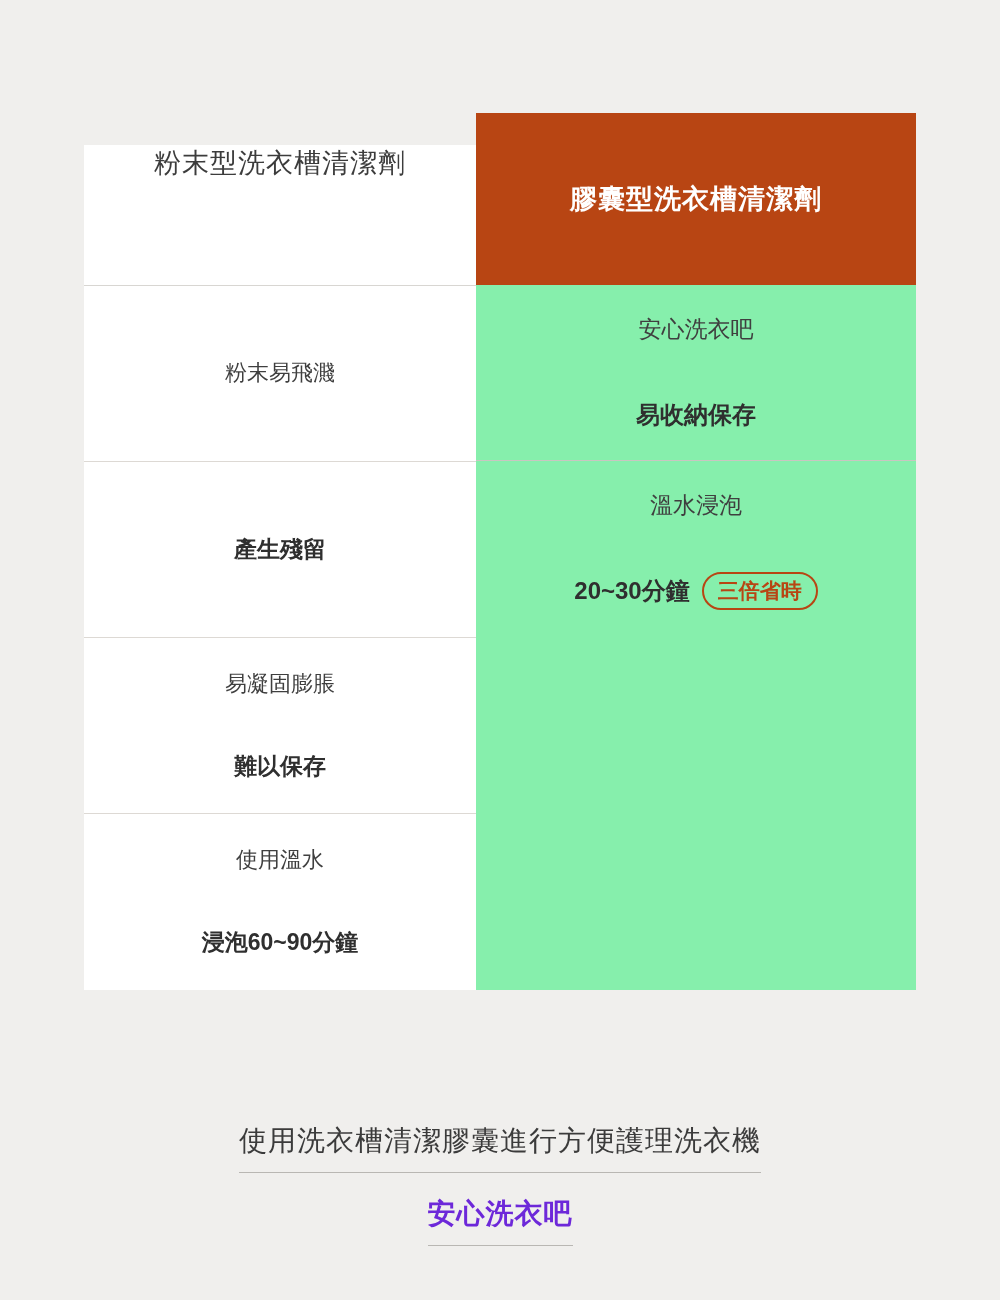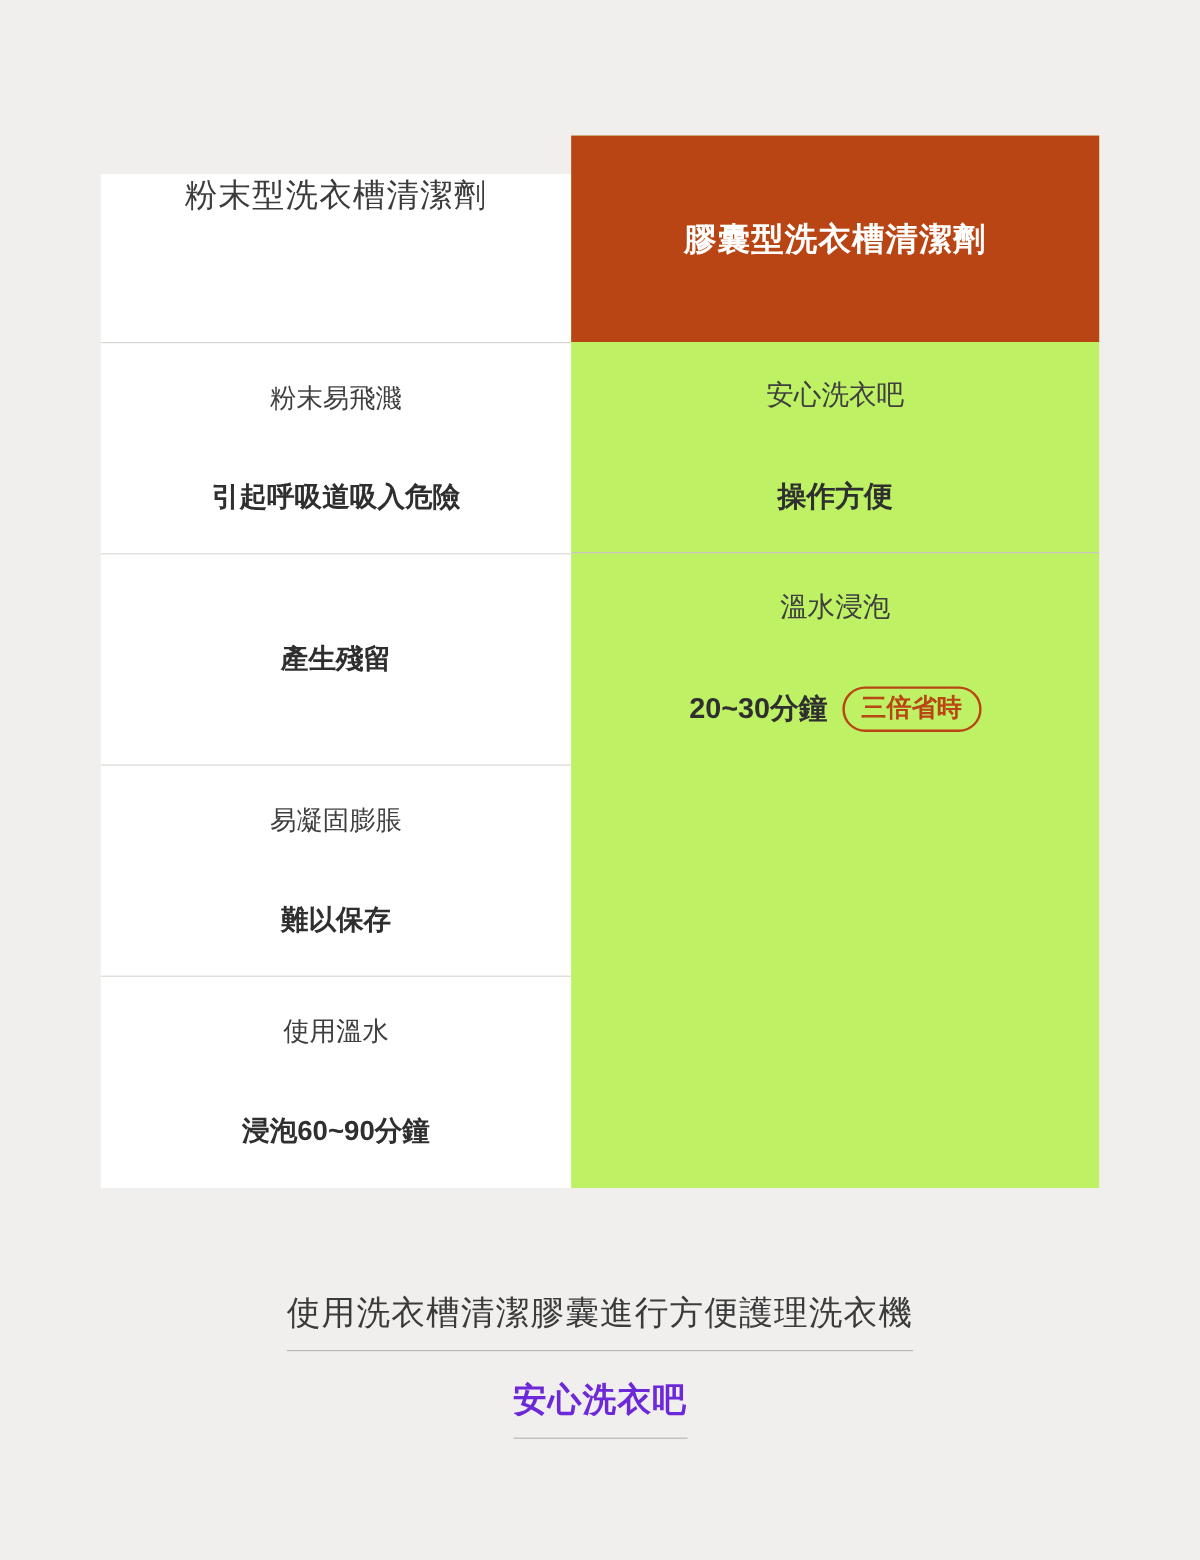--- a/index.html
+++ b/index.html
@@ -31,21 +31,21 @@
   
   .col-left {
     width: 392px;
     background: #ffffff;
     margin-top: 32px;
   }
 
   
   .col-right {
     width: 440px;
-    background: #bef264;
+    background: #86efac;
   }
 
   .head-left {
     height: 140px;
     display: flex;
     align-items: flex-start;
     justify-content: center;
     border-bottom: 1px solid #d8d6d2;
   }
   .head-left .title {
@@ -124,21 +124,21 @@
     padding: 4px 14px 5px;
     line-height: 1.2;
     background: transparent;
   }
 
   
   .footer {
     position: absolute;
     left: 0;
     right: 0;
-    top: 1075px;
+    top: 1122px;
     text-align: center;
   }
   .footer .f-line1 {
     font-size: 28px;
     color: #3b3b3b;
     letter-spacing: 1px;
     display: inline-block;
     border-bottom: 1px solid #b9b7b3;
     padding-bottom: 12px;
   }
@@ -159,21 +159,20 @@
 <div class="comparison">
   <div class="table-wrap">
 
     <div class="col-left">
       <div class="head-left">
         <div class="title">粉末型洗衣槽清潔劑</div>
       </div>
 
       <div class="cell">
         <div class="line-top">粉末易飛濺</div>
-        <div class="line-bottom">引起呼吸道吸入危險</div>
       </div>
       <div class="cell">
         <div class="line-bottom">產生殘留</div>
       </div>
       <div class="cell">
         <div class="line-top">易凝固膨脹</div>
         <div class="line-bottom">難以保存</div>
       </div>
       <div class="cell">
         <div class="line-top">使用溫水</div>
@@ -182,21 +181,21 @@
     </div>
 
     <div class="col-right">
       <div class="head-right">
         <div class="title">膠囊型洗衣槽清潔劑</div>
       </div>
 
       <div class="cell">
         <div class="line-top">安心洗衣吧</div>
         <div class="line-bottom">
-          <span>操作方便</span>
+          <span>易收納保存</span>
         </div>
       </div>
 
 
 
       <div class="cell">
         <div class="line-top">溫水浸泡</div>
         <div class="line-bottom">
           <span>20~30分鐘</span>
           <span class="badge">三倍省時</span>

